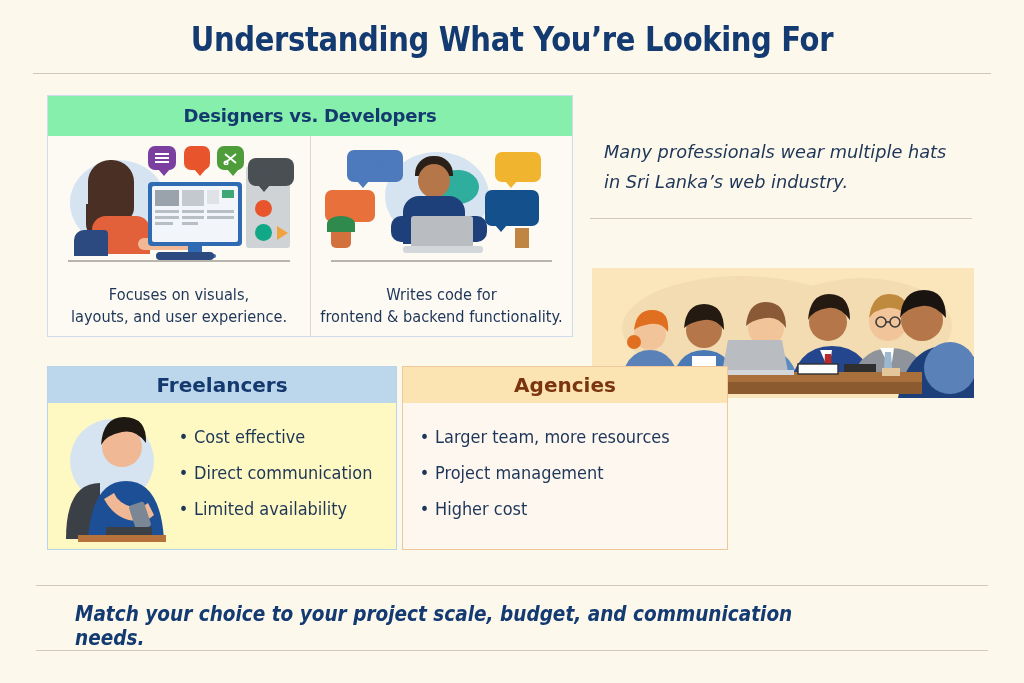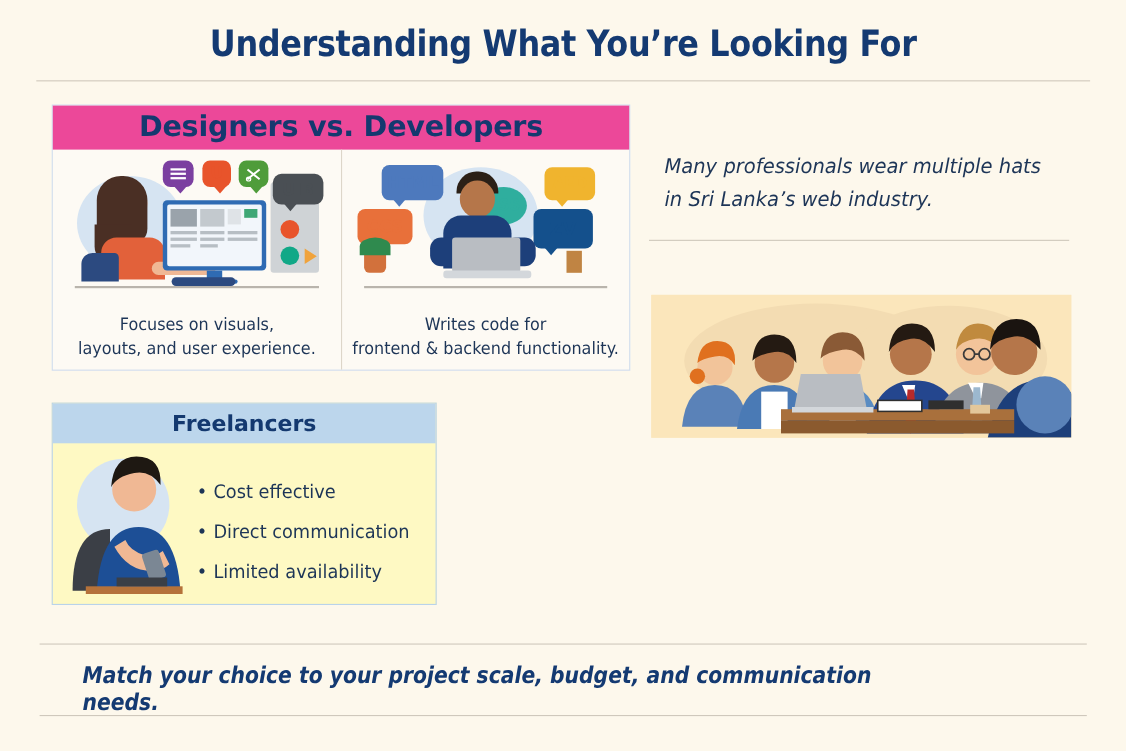--- a/index.html
+++ b/index.html
@@ -53,23 +53,23 @@
   .panel-body { box-sizing: border-box; }
 
   
   #dvd {
     left: 47px; top: 95px; width: 526px; height: 242px;
     border: 1px solid #cfdced;
     background: #fdfaf4;
   }
   #dvd .panel-head {
     height: 40px; line-height: 40px;
-    background: #ec4899;
+    background: #86efac;
     color: #14396f;
-    font-size: 26px;
+    font-size: 18px;
     letter-spacing: -0.2px;
   }
   #dvd .panel-body {
     display: flex;
     height: 200px;
   }
   .dvd-col {
     flex: 1 1 50%;
     position: relative;
     padding: 6px 8px 4px;
@@ -118,21 +118,21 @@
     left: 47px; top: 366px; width: 350px; height: 184px;
     border: 1px solid #b9d3ea;
     background: #fef9c3;
   }
   #freelancers .panel-head {
     height: 36px; line-height: 36px;
     background: #bcd6ec;
     color: #14396f;
     font-size: 20px;
   }
-  #freelancers .panel-body { display: flex; height: 146px; align-items: center; }
+  #freelancers .panel-body { display: flex; height: 146px; }
 
   
   #agencies {
     left: 402px; top: 366px; width: 326px; height: 184px;
     border: 1px solid #f0c79a;
     background: #fdf7f0;
   }
   #agencies .panel-head {
     height: 36px; line-height: 36px;
     background: #fbe4b2;
@@ -400,18 +400,28 @@
         </svg>
       </div>
       <ul class="bullets">
         <li>Cost effective</li>
         <li>Direct communication</li>
         <li>Limited availability</li>
       </ul>
     </div>
   </div>
 
+  <div class="panel" id="agencies">
+    <div class="panel-head">Agencies</div>
+    <div class="panel-body">
+      <ul class="bullets">
+        <li>Larger team, more resources</li>
+        <li>Project management</li>
+        <li>Higher cost</li>
+      </ul>
+    </div>
+  </div>
 
   <div class="rule rule-foot1"></div>
   <div id="footer-note">Match your choice to your project scale, budget, and communication needs.</div>
   <div class="rule rule-foot2"></div>
 
 </div>
 
 </body></html>

